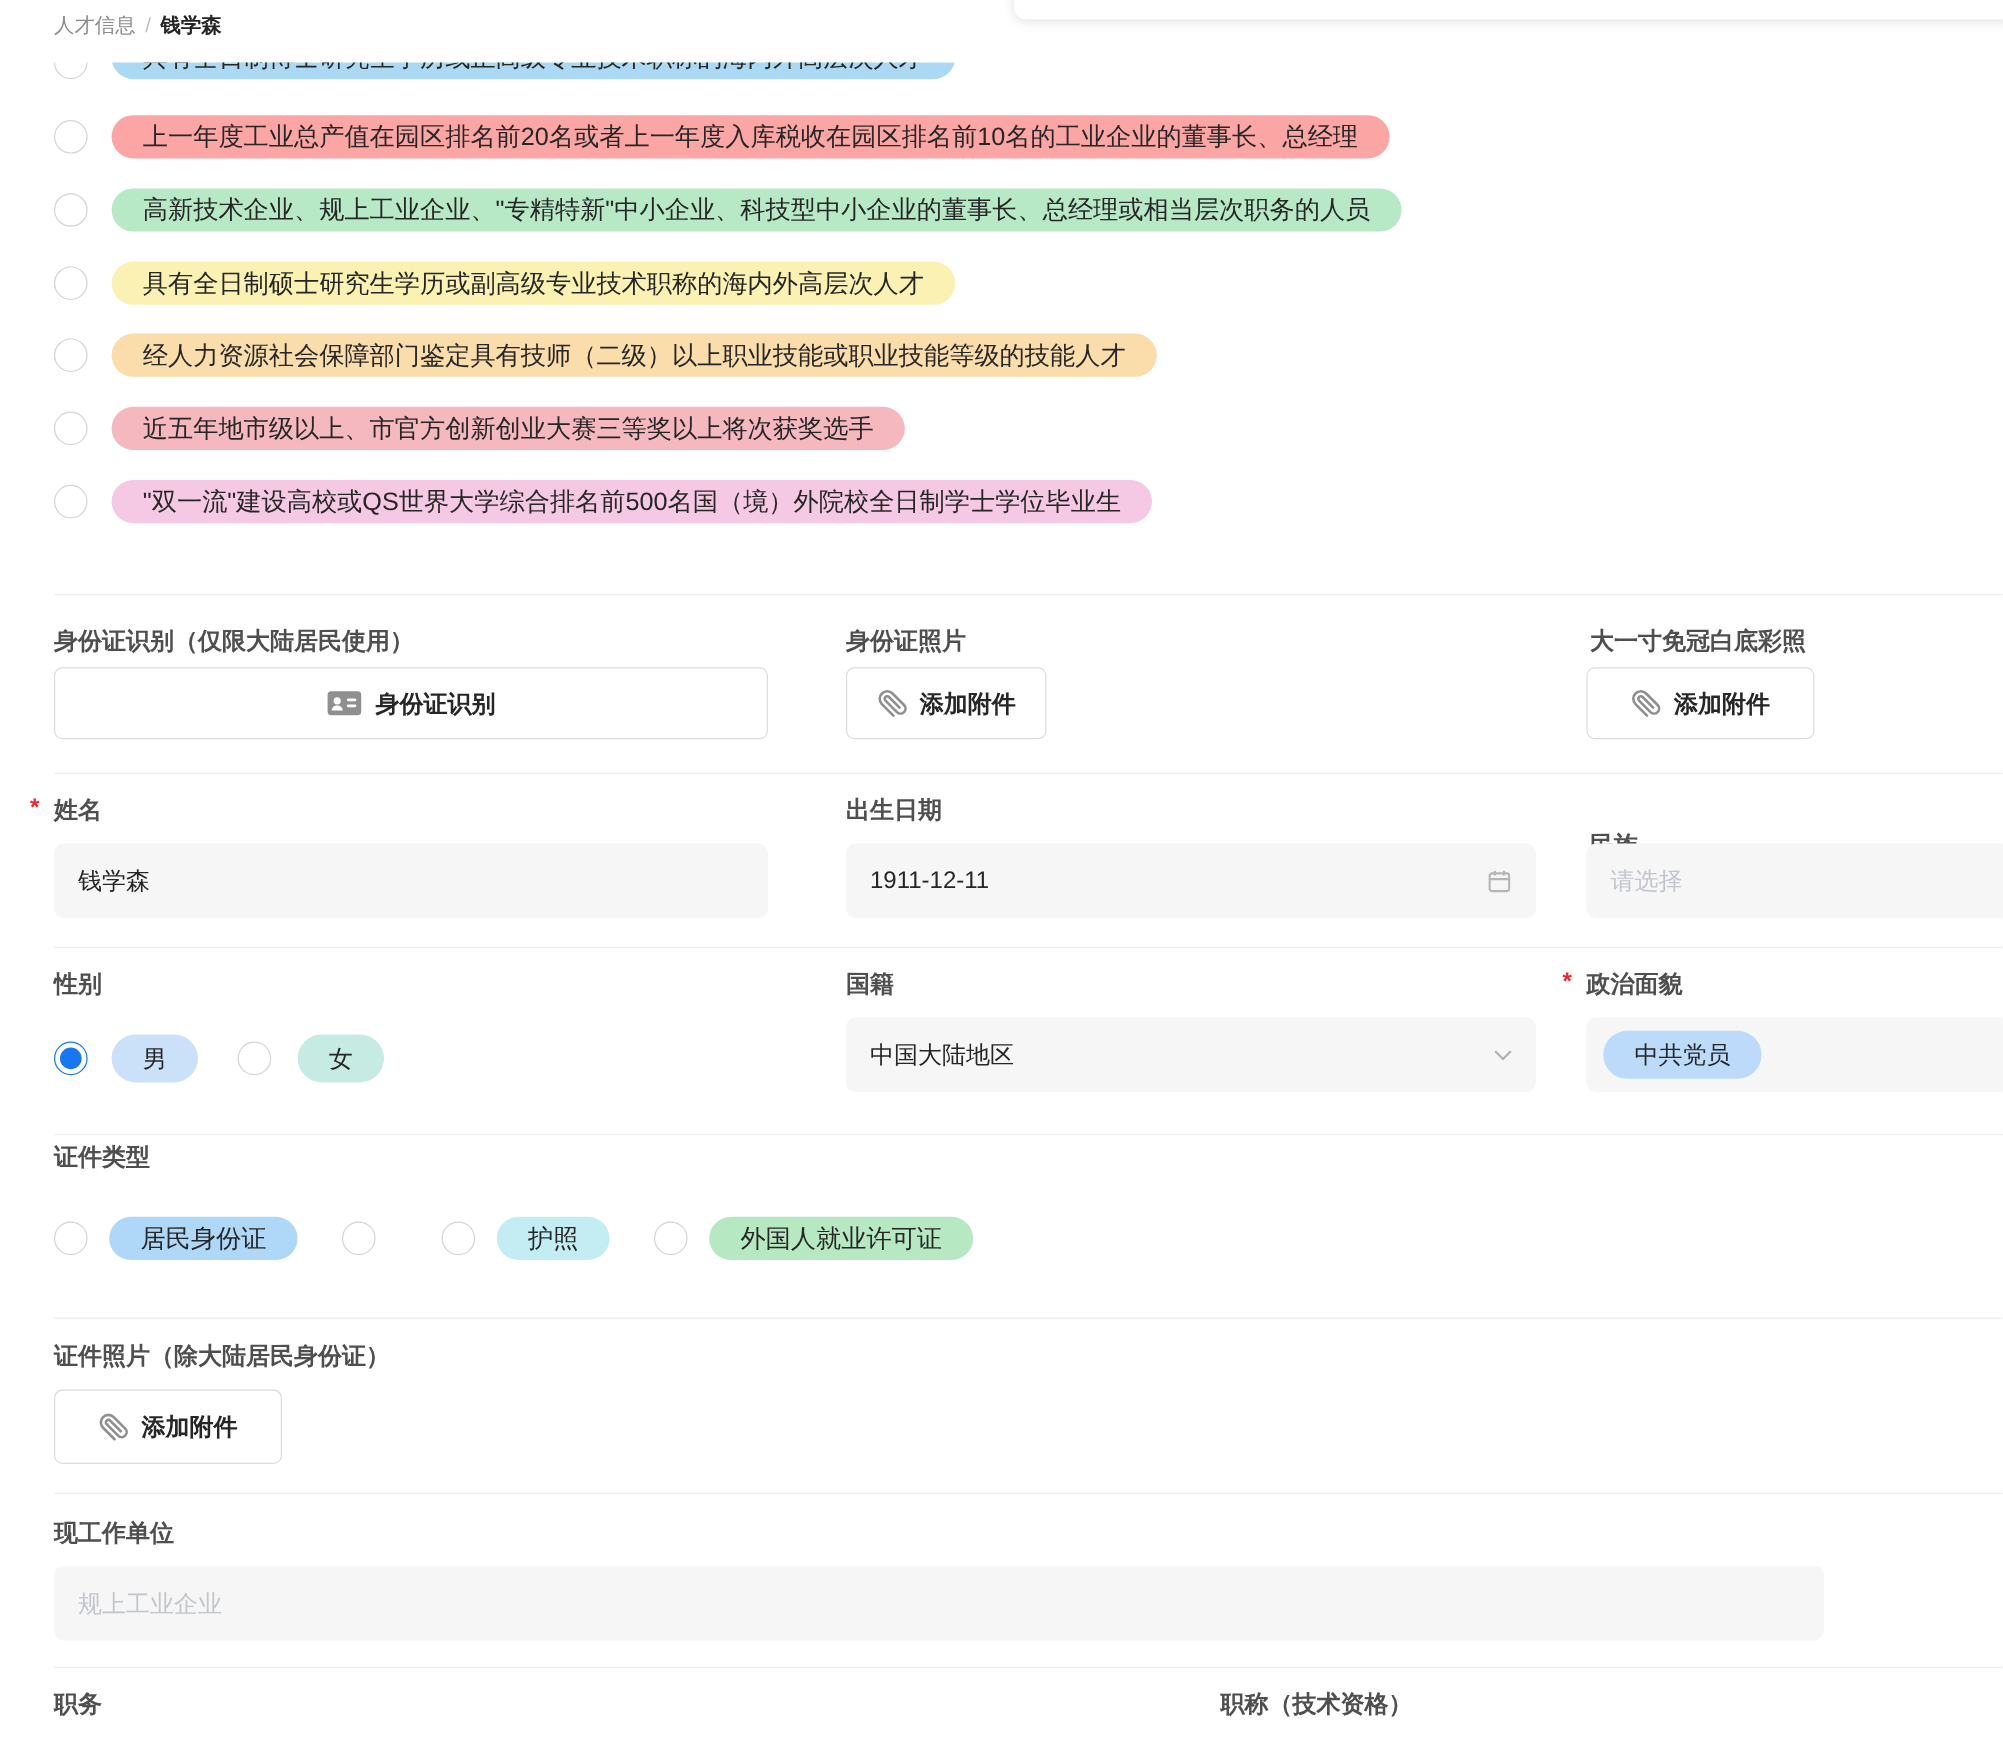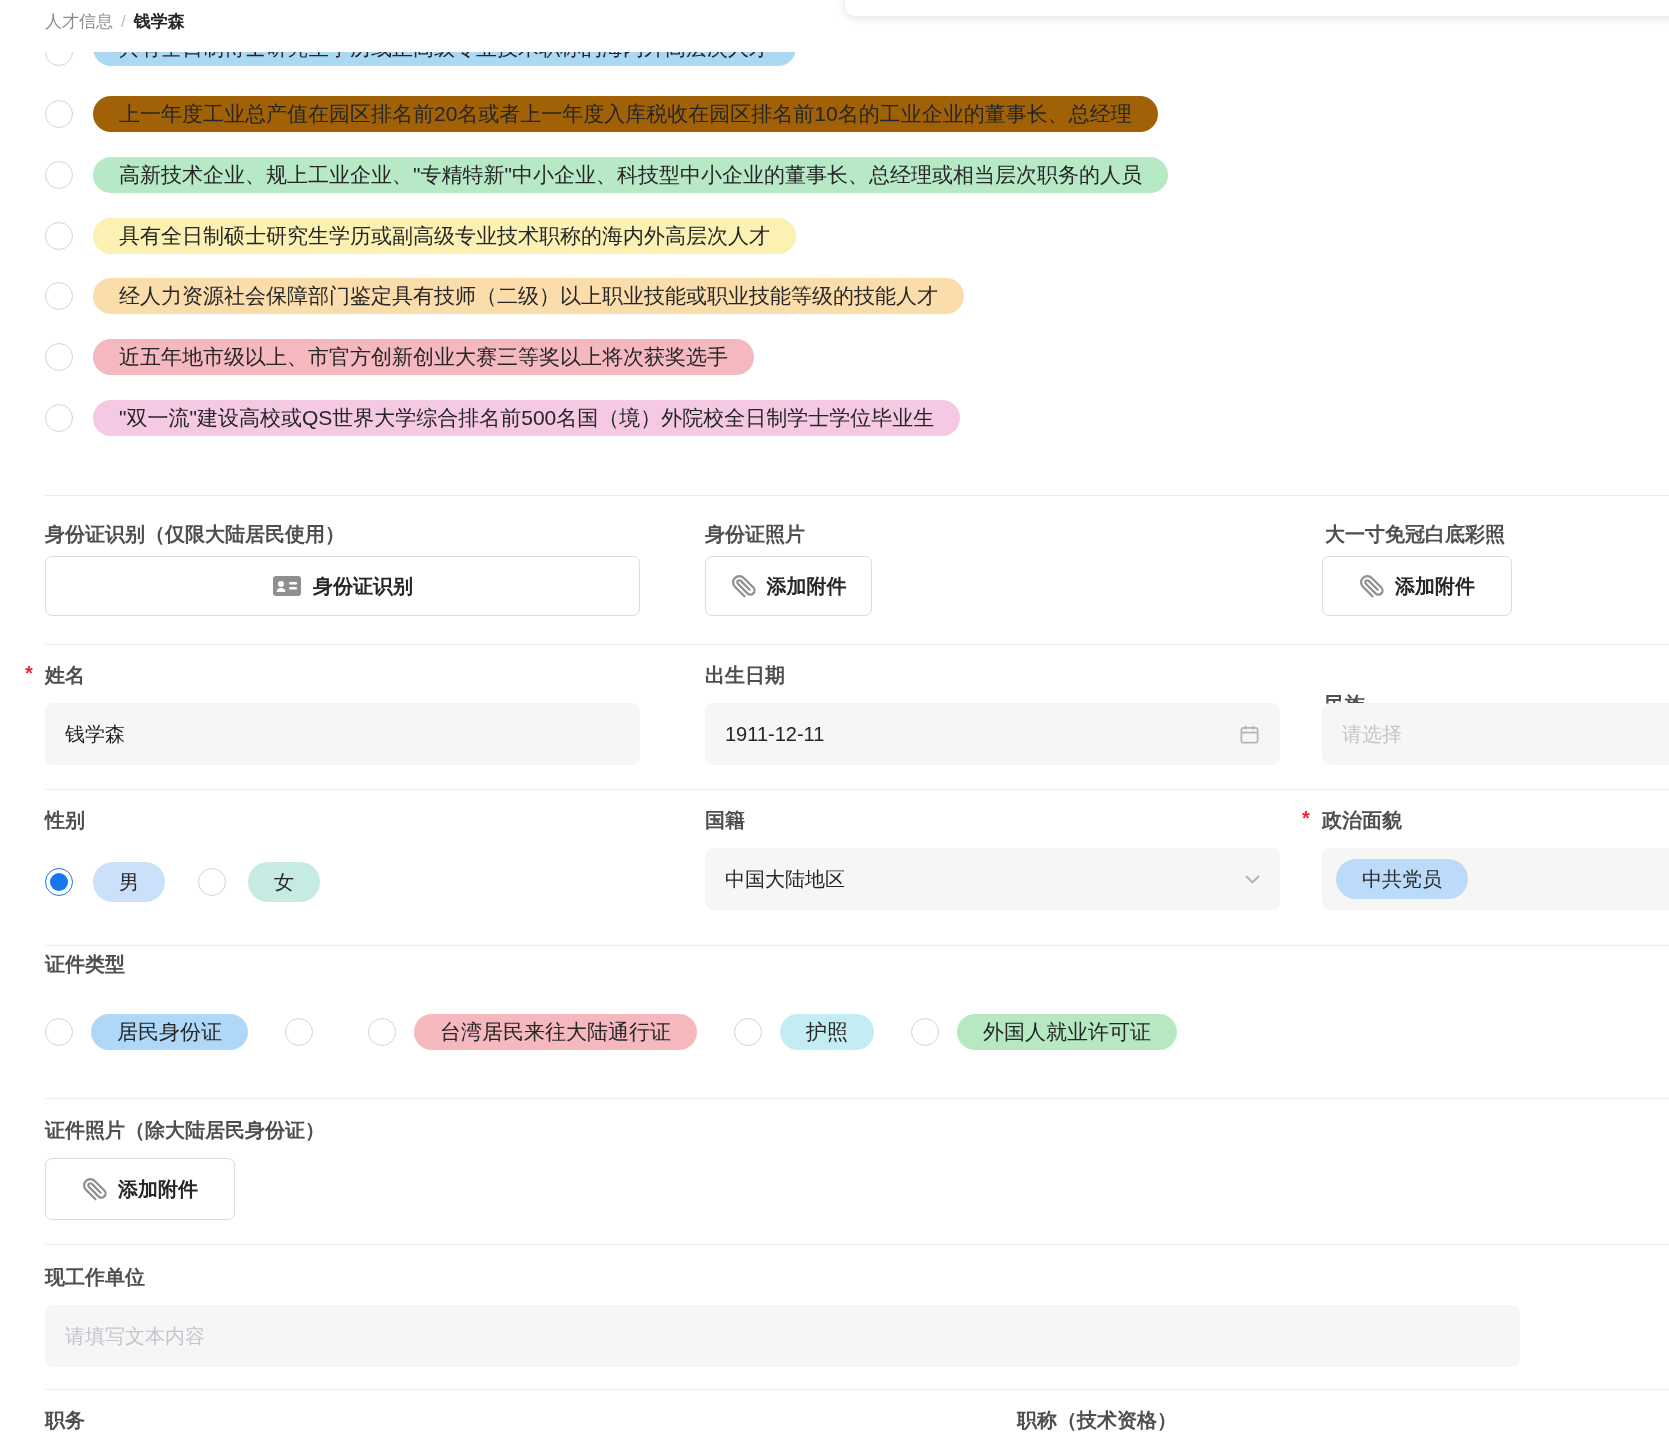--- a/index.html
+++ b/index.html
@@ -68,21 +68,21 @@
 
   <div class="abs" style="left:0;top:52px;width:1050px;height:22px;overflow:hidden;">
     <div class="opt-row" style="left:45px;top:-8px;">
       <span class="radio" style="margin-top:-6px;"></span>
       <span class="pill" style="margin-top: -14px; background: rgb(171, 216, 242);">具有全日制博士研究生学历或正高级专业技术职称的海内外高层次人才</span>
     </div>
   </div>
 
   <div class="opt-row" style="left:45px;top:96px;">
     <span class="radio"></span>
-    <span class="pill" style="background: #a16207;">上一年度工业总产值在园区排名前20名或者上一年度入库税收在园区排名前10名的工业企业的董事长、总经理</span>
+    <span class="pill" style="background: #fca5a5;">上一年度工业总产值在园区排名前20名或者上一年度入库税收在园区排名前10名的工业企业的董事长、总经理</span>
   </div>
   <div class="opt-row" style="left:45px;top:157px;">
     <span class="radio"></span>
     <span class="pill" style="background: rgb(183, 233, 198);">高新技术企业、规上工业企业、"专精特新"中小企业、科技型中小企业的董事长、总经理或相当层次职务的人员</span>
   </div>
   <div class="opt-row" style="left:45px;top:218px;">
     <span class="radio"></span>
     <span class="pill" style="background: rgb(251, 241, 178);">具有全日制硕士研究生学历或副高级专业技术职称的海内外高层次人才</span>
   </div>
   <div class="opt-row" style="left:45px;top:278px;">
@@ -196,24 +196,20 @@
   <div class="cert-row" style="left:45px;top:1014px;height:36px;">
     <span class="cert-group">
       <span class="radio"></span>
       <span class="pill" style="background: rgb(175, 216, 248);">居民身份证</span>
     </span>
     <span class="cert-group">
       <span class="radio"></span>
     </span>
     <span class="cert-group">
       <span class="radio"></span>
-      <span class="pill" style="background: rgb(245, 184, 188);">台湾居民来往大陆通行证</span>
-    </span>
-    <span class="cert-group">
-      <span class="radio"></span>
       <span class="pill" style="background: rgb(195, 237, 243);">护照</span>
     </span>
     <span class="cert-group">
       <span class="radio"></span>
       <span class="pill" style="background: rgb(182, 233, 194);">外国人就业许可证</span>
     </span>
   </div>
 
   <div class="divider" style="top:1098px;"></div>
 
@@ -224,21 +220,21 @@
           <path d="M21.44 11.05l-9.19 9.19a6 6 0 0 1-8.49-8.49l9.19-9.19a4 4 0 0 1 5.66 5.66l-9.2 9.19a2 2 0 0 1-2.83-2.83l8.49-8.48"></path>
         </svg>
     </span>
     <span>添加附件</span>
   </div>
 
   <div class="divider" style="top:1244px;"></div>
 
   <div class="abs lbl" style="left:45px;top:1264px;">现工作单位</div>
   <div class="field" style="left:45px;top:1305px;width:1475px;height:62px;">
-    <span class="ph">请填写文本内容</span>
+    <span class="ph">规上工业企业</span>
   </div>
 
   <div class="divider" style="top:1389px;"></div>
 
   <div class="abs lbl" style="left:45px;top:1407px;">职务</div>
   <div class="abs lbl" style="left:1005px;top:1407px;margin-left:12px;">职称（技术资格）</div>
 
 </div>
 
 </body></html>

